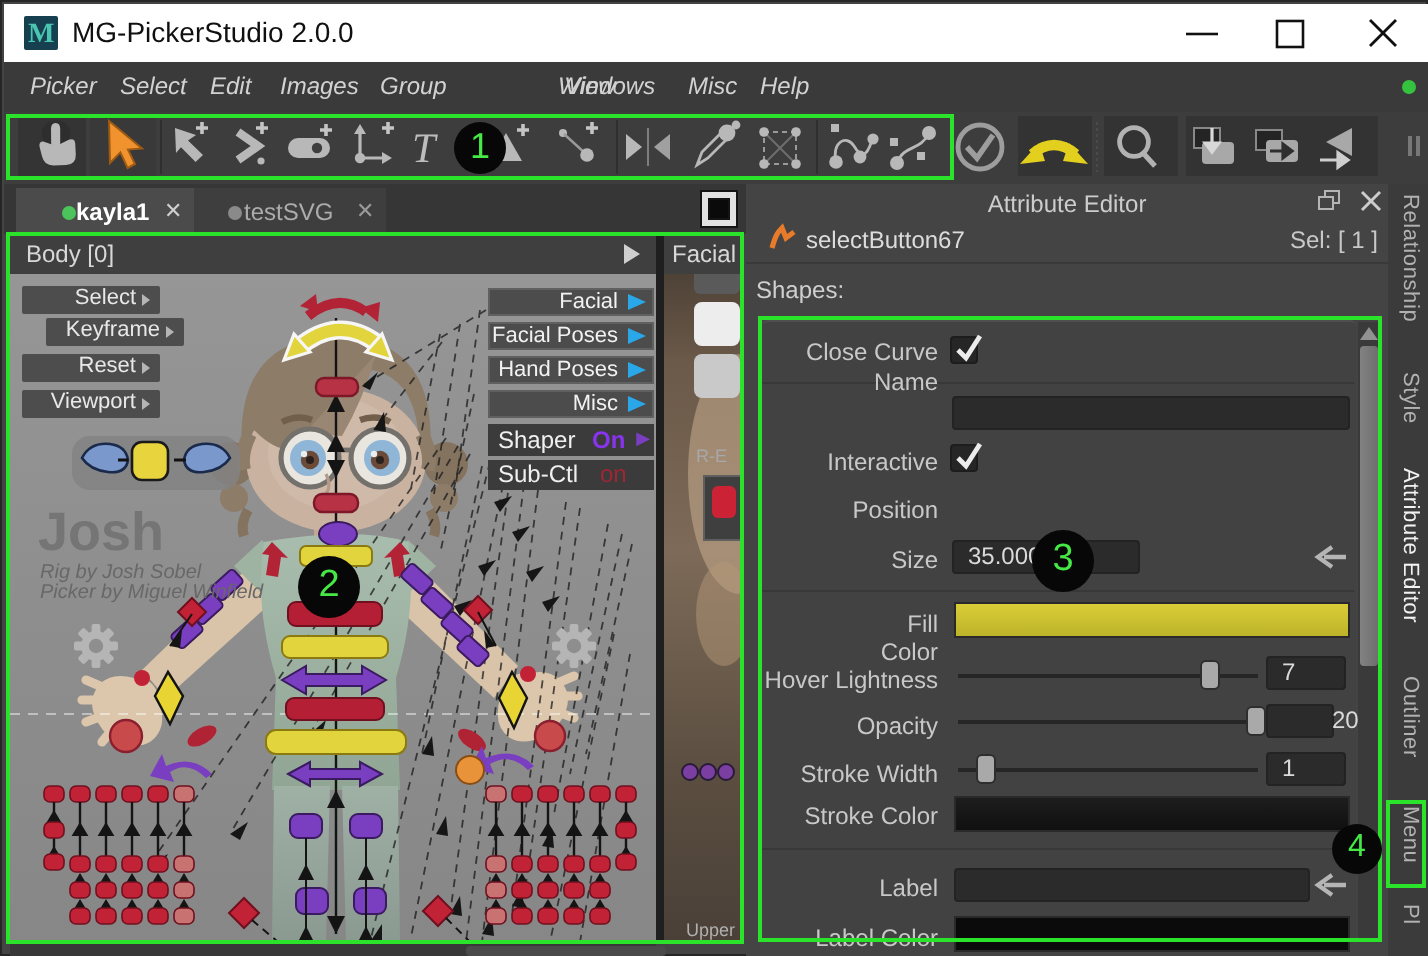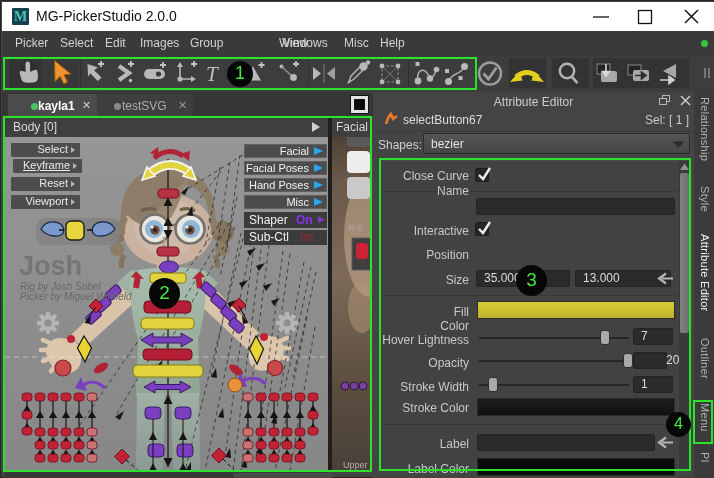--- a/index.html
+++ b/index.html
@@ -8,21 +8,21 @@
 #root { position:absolute; left:0; top:0; width:714px; height:478px; border:1px solid #262626; background:#444; }
 .abs { position:absolute; }
 
 
 #titlebar { left:1px; top:1px; width:712px; height:29px; background:#fff; }
 #title-text { left:34px; top:6px; font-size:14px; color:#101010; }
 #maya-icon { left:10px; top:6px; width:17px; height:17px; background:#16404f; border-radius:1px; }
 
 
 #menubar { left:1px; top:30px; width:712px; height:25px; background:#3a3a3a; }
-.menuitem { position:absolute; top:5px; font-size:12px; color:#d2d2d2; }
+.menuitem { position:absolute; top:5px; font-size:12px; color:#d2d2d2;font-style:italic; }
 
 
 #toolbar { left:1px; top:55px; width:712px; height:36px; background:#3d3d3d; }
 
 
 #tabbar { left:1px; top:91px; width:371px; height:25px; background:#363636; }
 .tab { position:absolute; top:2px; height:23px; font-size:12px; }
 #tab1 { left:6px; width:89px; background:#4b4b4b; color:#ffffff; }
 #tab2 { left:95px; width:96px; background:#3e3e3e; color:#ababab; }
 .tabdot { position:absolute; top:9px; width:7px; height:7px; border-radius:50%; }
@@ -512,21 +512,21 @@
       <rect x="303" y="274" width="10" height="8" rx="3" fill="#c22235" stroke="#70101f" stroke-width="0.8"></rect>
       <path d="M308,286 l-4.2,7 l8.4,0 Z" fill="#141414"></path>
       <rect x="303" y="290" width="10" height="8" rx="3" fill="#c22235" stroke="#70101f" stroke-width="0.8"></rect>
       <path d="M117,312 l7.5,7.5 l-7.5,7.5 l-7.5,-7.5 Z" fill="#c22235" stroke="#70101f"></path>
       <path d="M214,311 l7.5,7.5 l-7.5,7.5 l-7.5,-7.5 Z" fill="#c22235" stroke="#70101f"></path>
       <path d="M121,323 L134,334" stroke="#141414" stroke-width="1" stroke-dasharray="4,3" fill="none"></path>
       <path d="M218,322 L230,334" stroke="#141414" stroke-width="1" stroke-dasharray="4,3" fill="none"></path>
     </svg>
 
     <div class="lbtn" style="left:6px; top:26px;">Select</div>
-    <div class="lbtn" style="left:8px; top:42px;text-decoration:underline;">Keyframe</div>
+    <div class="lbtn" style="left:18px; top:42px;">Keyframe</div>
     <div class="lbtn" style="left:6px; top:60px;">Reset</div>
     <div class="lbtn" style="left:6px; top:78px;">Viewport</div>
     <div class="rbtn" style="top:27px;">Facial<div class="blue"></div></div>
     <div class="rbtn" style="top:44px;">Facial Poses<div class="blue"></div></div>
     <div class="rbtn" style="top:61px;">Hand Poses<div class="blue"></div></div>
     <div class="rbtn" style="top:78px;">Misc<div class="blue"></div></div>
     <div class="abs" style="left:239px; top:95px; width:83px; height:16px; background:#3b3b3b; z-index:6; font-size:12px;">
       <span style="position:absolute; left:5px; top:1px; color:#f0f0f0;">Shaper</span>
       <span style="position:absolute; left:52px; top:1px; color:#8833ee; font-weight:bold;">On</span>
       <span style="position:absolute; right:2px; top:2px; color:#7a3fc0; font-size:9px;">▶</span>
@@ -584,46 +584,39 @@
       <line x1="22" y1="1" x2="31" y2="10" stroke="#ccc" stroke-width="1.5"></line>
       <line x1="31" y1="1" x2="22" y2="10" stroke="#ccc" stroke-width="1.5"></line>
     </svg>
     <svg class="abs" style="left:11px; top:19px;" width="15" height="15">
         <path d="M2,13 C4,6 5,5 7,3 L9,8 L13,5" fill="none" stroke="#e87b2a" stroke-width="2.6"></path>
       </svg>
     <div class="abs" style="left:30px; top:21px; color:#dcdcdc; font-size:12px;">selectButton67</div>
     <div class="abs" style="left:260px; top:21px; width:56px; text-align:right; color:#c8c8c8; font-size:12px;">Sel: [ 1 ]</div>
     <div class="abs" style="left:0; top:39px; width:321px; height:1px; background:#393939;"></div>
     <div class="abs" style="left:5px; top:46px; color:#cfcfcf; font-size:12px;">Shapes:</div>
-    <div class="abs" style="left:50px; top:41px; width:267px; height:21px; background:linear-gradient(#555,#474747); border:1px solid #2c2c2c; border-radius:2px;">
-      <span style="position:absolute; left:7px; top:3px; color:#e2e2e2; font-size:12px;">bezier</span>
-      <svg style="position:absolute; right:4px; top:7px;" width="13" height="8">
-          <polygon points="0.5,0.5 12.5,0.5 6.5,7" fill="#2b2b2b"></polygon>
-        </svg>
-    </div>
     <div class="abs" style="left:8px; top:68px; width:297px; height:311px; background:#424242; border-top:1px solid #4e4e4e; border-radius:3px 3px 0 0;"></div>
     <div class="alabel" style="left:6px; width:90px; top:77px;">Close Curve</div>
     <div class="acheck" style="left:102px; top:76px;">
         <svg width="17" height="17" style="position:absolute; left:0px; top:-3px;">
           <path d="M3,9 L7,13 L14,2" fill="none" stroke="#ececec" stroke-width="2.4"></path>
         </svg>
       </div>
     <div class="asep" style="left:8px; top:99px; width:296px;"></div>
     <div class="alabel" style="left:6px; width:90px; top:92px;">Name</div>
     <div class="afield" style="left:103px; top:106px; width:199px; height:17px;"></div>
     <div class="alabel" style="left:6px; width:90px; top:132px;">Interactive</div>
     <div class="acheck" style="left:102px; top:130px;">
         <svg width="17" height="17" style="position:absolute; left:0px; top:-3px;">
           <path d="M3,9 L7,13 L14,2" fill="none" stroke="#ececec" stroke-width="2.4"></path>
         </svg>
       </div>
     <div class="alabel" style="left:6px; width:90px; top:156px;">Position</div>
     <div class="alabel" style="left:6px; width:90px; top:181px;">Size</div>
     <div class="afield" style="left:103px; top:178px; width:94px; height:17px;">35.000</div>
-    <div class="afield" style="left:202px; top:178px; width:96px; height:17px;">13.000</div>
     <svg class="abs" style="left:282px; top:179px;" width="20" height="15">
         <path d="M18,7.5 L7,7.5 M11,2.5 L4,7.5 L11,12.5" stroke="#b5b5b5" stroke-width="2.2" fill="none"></path>
       </svg>
     <div class="asep" style="left:8px; top:203px; width:296px;"></div>
     <div class="alabel" style="left:6px; width:90px; top:213px;padding-left:44px;">Fill Color</div>
     <div class="abs" style="left:104px; top:209px; width:198px; height:18px; background:linear-gradient(#d9cd37,#bdb32a); border:1px solid #2a2a2a;"></div>
     <div class="alabel" style="left:6px; width:90px; top:241px;">Hover Lightness</div>
     <div class="atrack" style="left:106px; top:245px; width:150px;"></div>
     <div class="ahandle" style="left:227px; top:238px;"></div>
     <div class="afield" style="left:260px; top:236px; width:40px; height:17px;">7</div>

